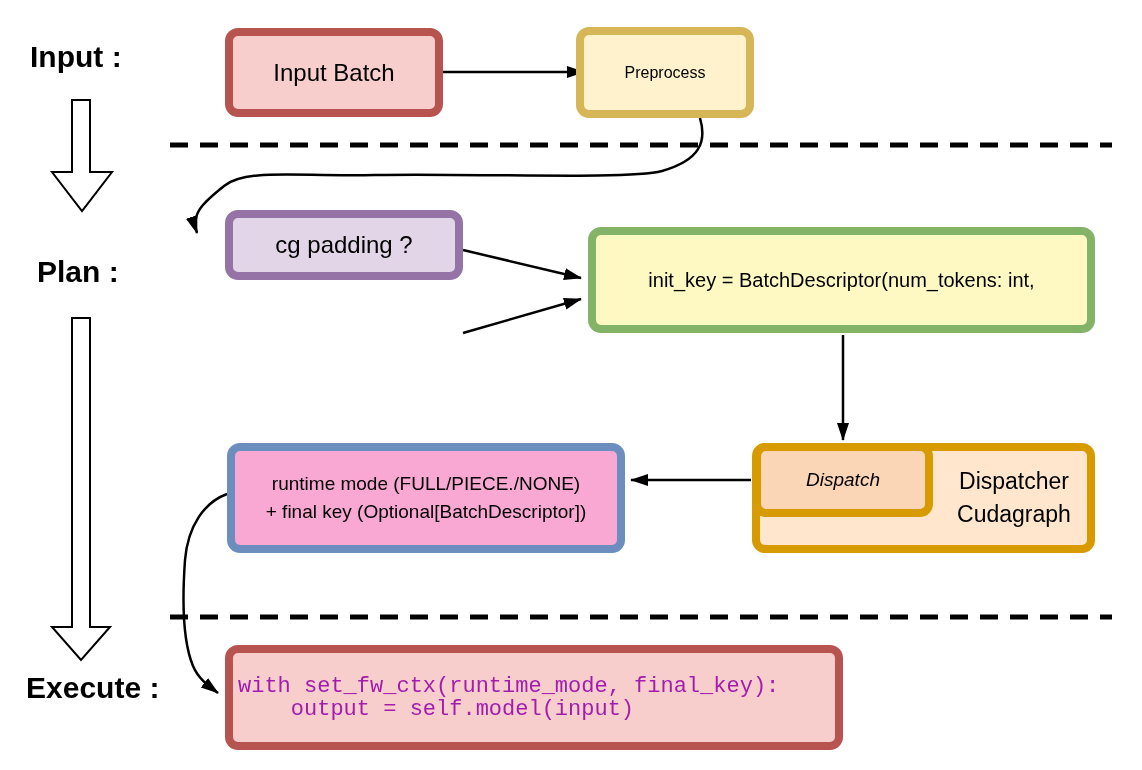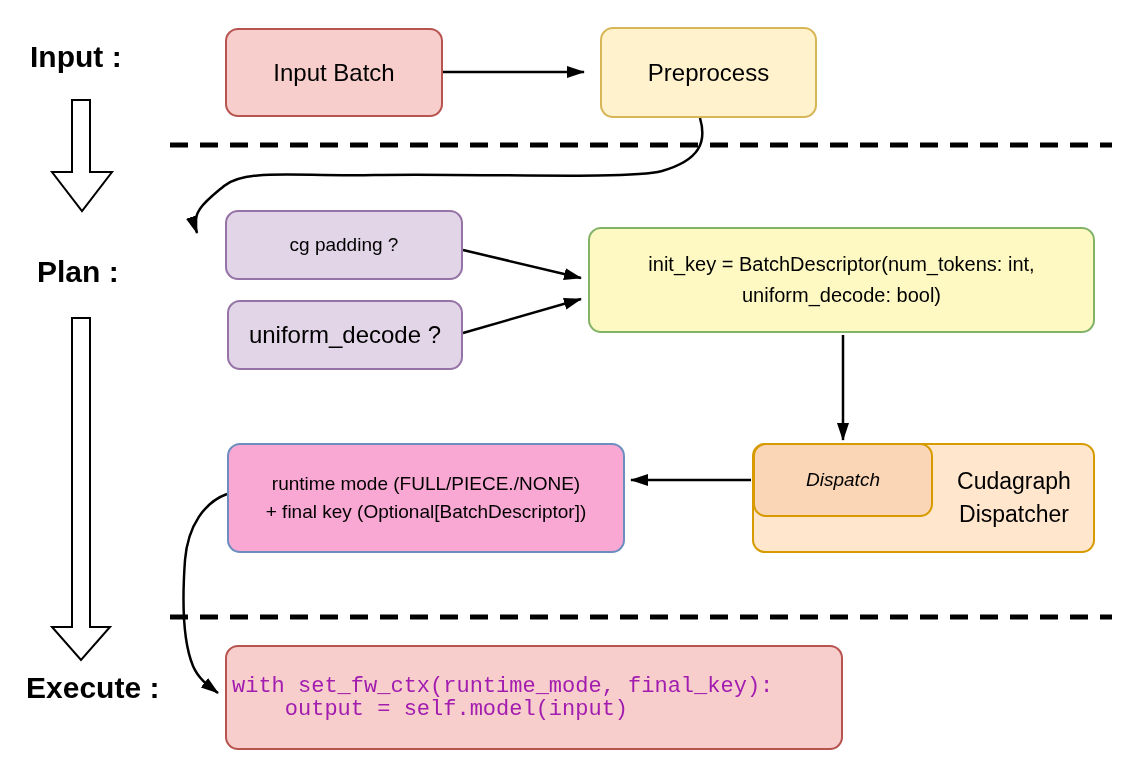--- a/index.html
+++ b/index.html
@@ -3,32 +3,32 @@
 <meta charset="utf-8">
 <style>
   html,body { margin:0; padding:0; background:#ffffff; }
   .stage {
     position:relative; width:1142px; height:770px; background:#ffffff;
     font-family:"Liberation Sans", sans-serif; overflow:hidden; color:#000;border-radius:19px;
   }
   svg.connector-layer { position:absolute; left:0; top:0; z-index:1; }
   .box {
     position:absolute; box-sizing:border-box; z-index:2;
-    border:2px solid #f97316; border-radius:13px;
+    border:8px solid #f97316; border-radius:13px;
     display:flex; flex-direction:column; align-items:center; justify-content:center;
     text-align:center; line-height:1.25;
   }
   .stage-label {
     position:absolute; z-index:2; font-weight:700; font-size:30px; color:#000;
     white-space:nowrap; line-height:1;
   }
   
   .n-inputbatch { left:225px; top:28px;  width:218px; height:89px;  background:#f8cecc; border-color:#b85450; font-size:24px; }
-  .n-preprocess { left:600px; top:27px;  width:217px; height:91px;  background:#fff2cc; border-color:#d6b656; font-size:24px; }
-  .n-cgpad      { left:225px; top:210px; width:238px; height:70px;  background:#e1d5e7; border-color:#9673a6; font-size:19px; }
+  .n-preprocess { left:576px; top:27px;  width:178px; height:91px;  background:#fff2cc; border-color:#d6b656; font-size:16px; }
+  .n-cgpad      { left:225px; top:210px; width:238px; height:70px;  background:#e1d5e7; border-color:#9673a6; font-size:24px; }
   .n-unidec     { left:227px; top:300px; width:236px; height:70px;  background:#e1d5e7; border-color:#9673a6; font-size:24px; }
   .n-initkey    { left:588px; top:227px; width:507px; height:106px; background:#fef9c3; border-color:#82b366; font-size:20px; line-height:31px; }
   .n-disp-outer { left:752px; top:443px; width:343px; height:110px; background:#ffe6cc; border-color:#d79b00; }
   .n-disp-inner { left:753px; top:443px; width:180px; height:74px;  background:#fbd6b6; border-color:#d79b00; font-size:19px;font-style:italic; }
   .n-disp-label { left:933px; top:443px; width:162px; height:110px; position:absolute; z-index:3;
                   display:flex; flex-direction:column; align-items:center; justify-content:center;
                   font-size:23px; line-height:33px; text-align:center; }
   .n-runtime    { left:227px; top:443px; width:398px; height:110px; background:#f9a8d4; border-color:#6c8ebf; font-size:19px; line-height:28px; }
   .n-code       { left:225px; top:645px; width:618px; height:105px; background:#f8cecc; border-color:#b85450;
                   font-family:"Liberation Mono", monospace; font-size:22px; line-height:23px;
@@ -73,32 +73,30 @@
   <div class="stage-label l-input">Input :</div>
   <div class="stage-label l-plan">Plan :</div>
   <div class="stage-label l-execute">Execute :</div>
 
   <div class="box n-inputbatch">Input Batch</div>
 
   <div class="box n-preprocess">Preprocess</div>
 
   <div class="box n-cgpad">cg padding ?</div>
 
-  <div class="box n-unidec">uniform_decode ?</div>
 
   <div class="box n-initkey">
     <div>init_key = BatchDescriptor(num_tokens: int,</div>
-    <div>uniform_decode: bool)</div>
   </div>
 
   <div class="box n-disp-outer"></div>
   <div class="box n-disp-inner">Dispatch</div>
   <div class="n-disp-label">
+    <div>Dispatcher</div>
     <div>Cudagraph</div>
-    <div>Dispatcher</div>
   </div>
 
   <div class="box n-runtime">
     <div>runtime mode (FULL/PIECE./NONE)</div>
     <div>+ final key (Optional[BatchDescriptor])</div>
   </div>
 
   <div class="box n-code">
     <div>with set_fw_ctx(runtime_mode, final_key):</div>
     <div>    output = self.model(input)</div>

